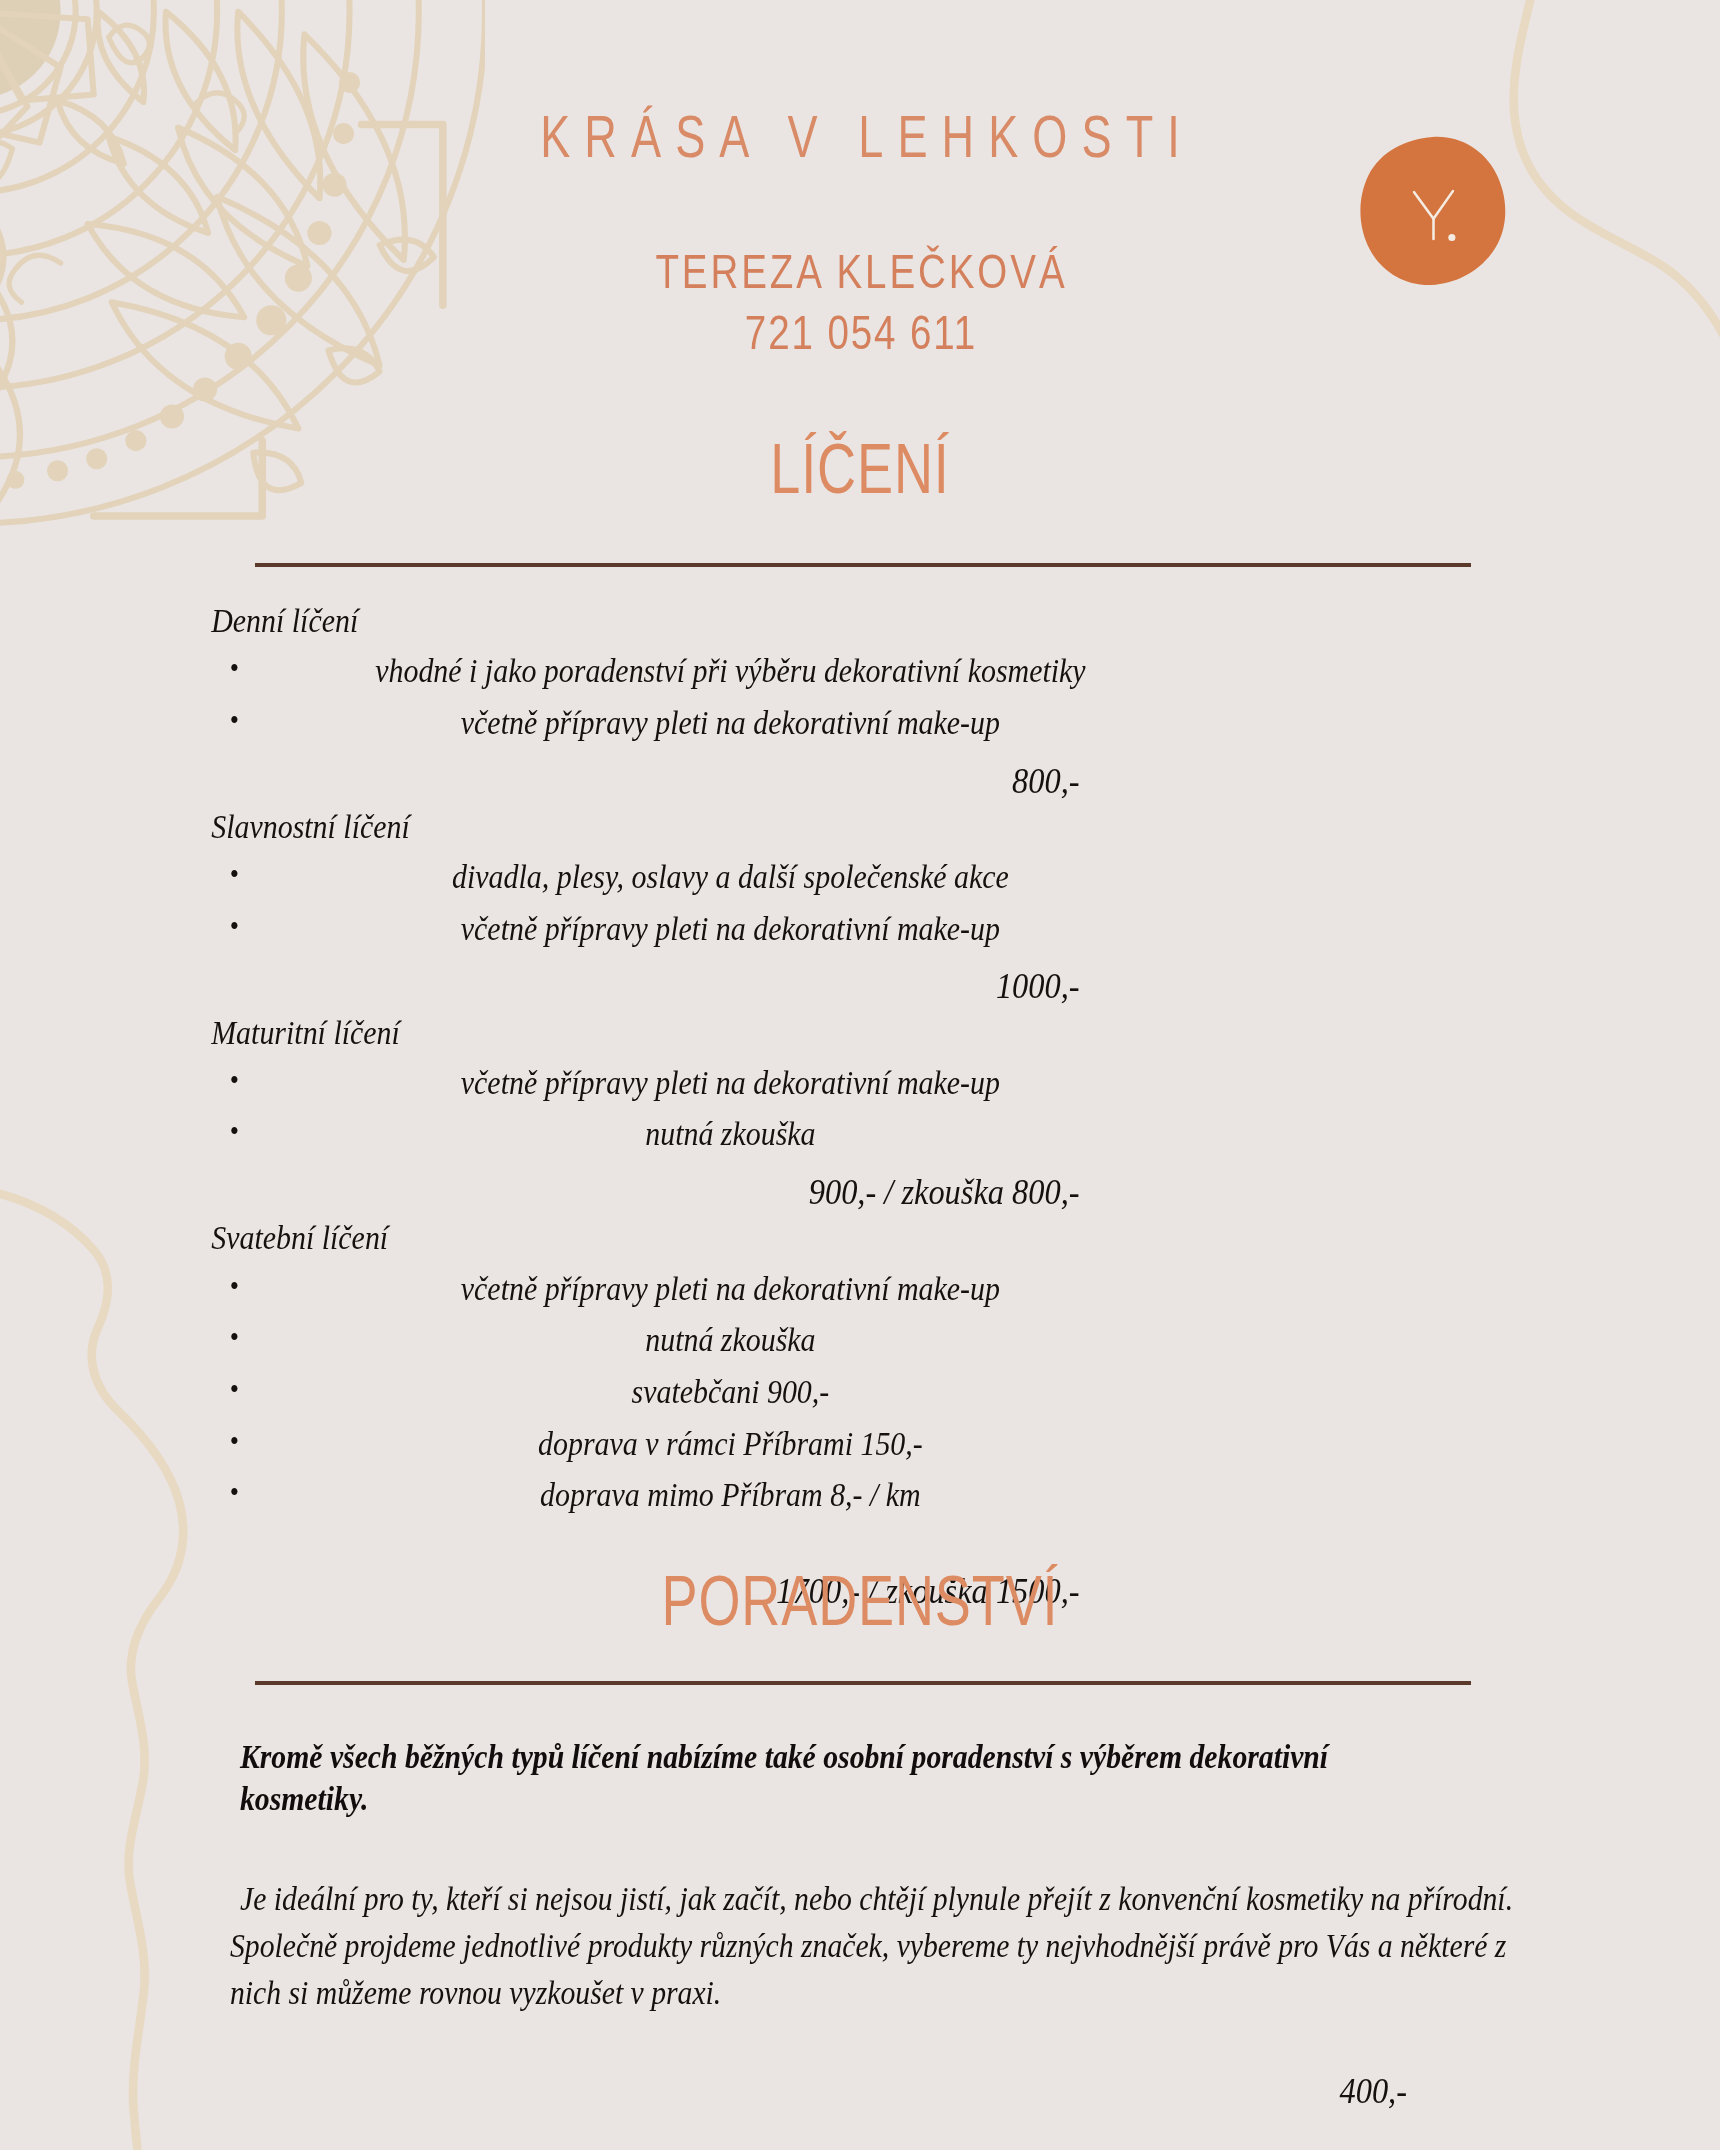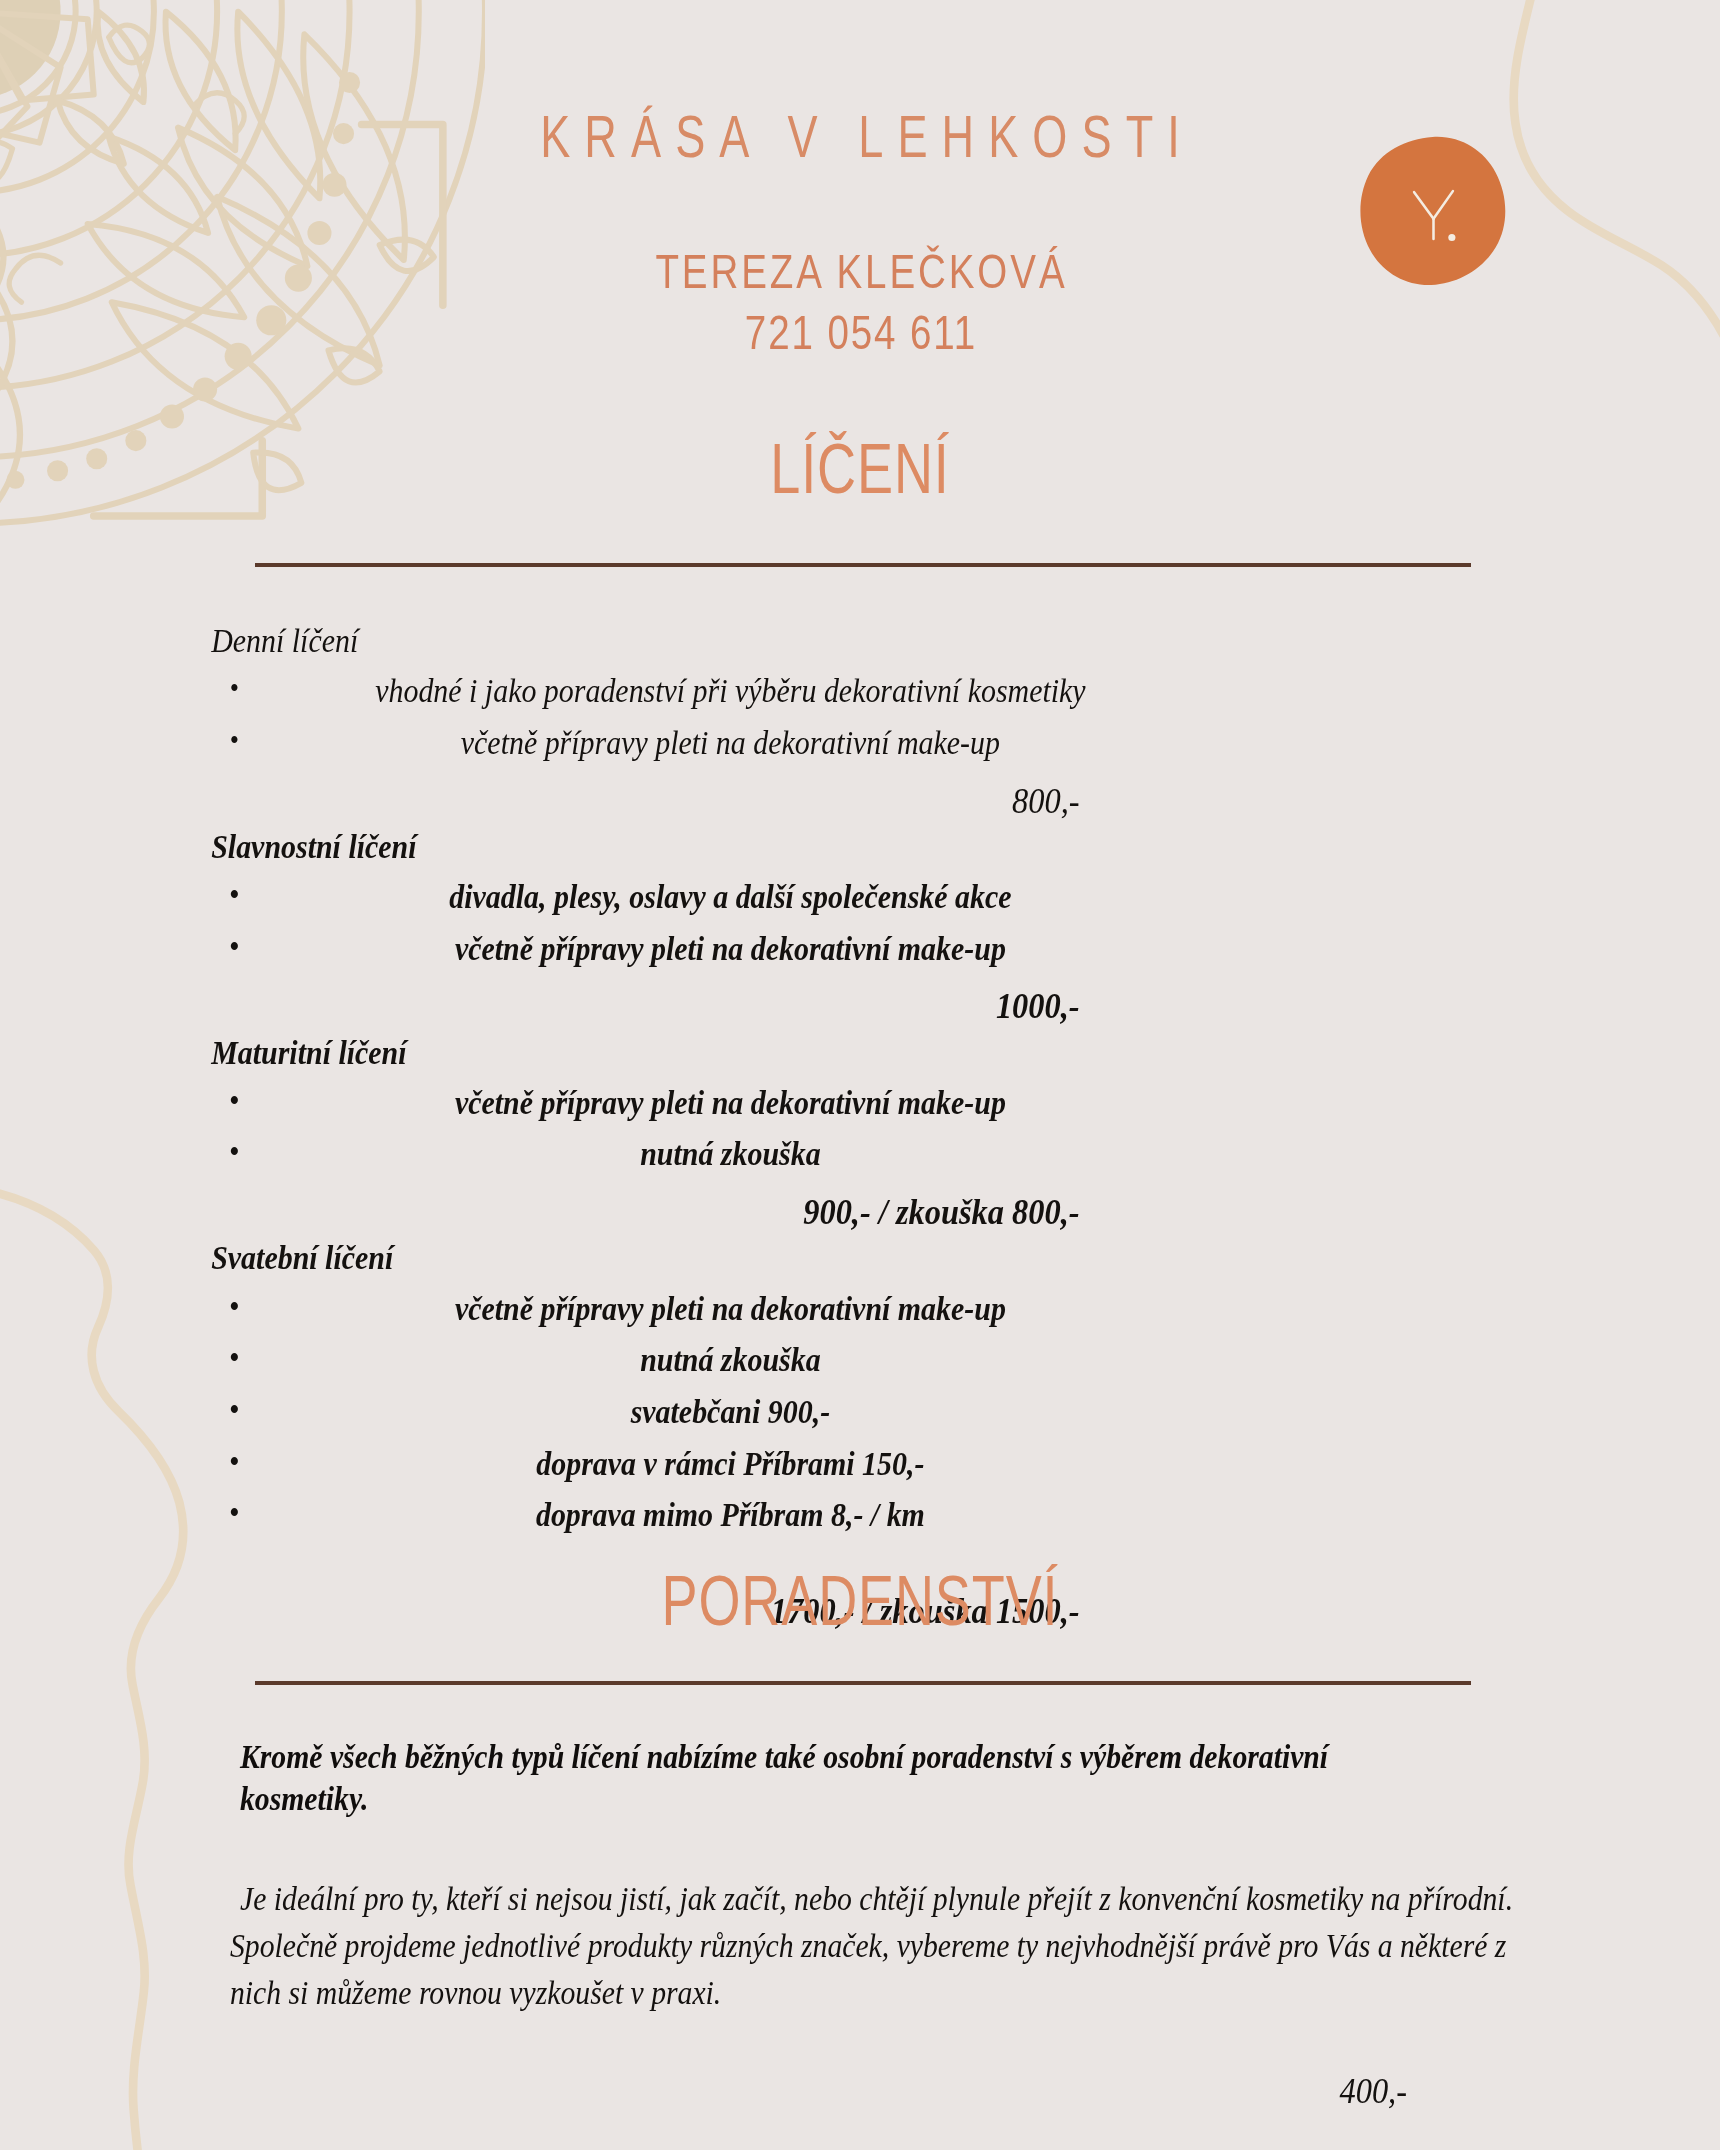--- a/index.html
+++ b/index.html
@@ -115,21 +115,20 @@
   }
   #rule-1 { top: 563px; }
   #rule-2 { top: 1681px; }
 
   
   .services {
     position: absolute;
     top: 604px;
     left: 0;
     width: 1364px;
-    margin-top: 20px;
   }
 
   .svc { position: relative; }
 
   .svc-name {
     font-family: "Liberation Serif", "DejaVu Serif", serif;
     font-style: italic;
     font-size: 34px;
     color: #14110f;
     padding-left: 240px;
@@ -173,21 +172,21 @@
     font-family: "Liberation Serif", "DejaVu Serif", serif;
     font-style: italic;
     font-size: 36px;
     color: #14110f;
     margin-top: 11.2px;
     transform: scaleX(0.9);
     transform-origin: right center;
     white-space: nowrap;
   }
 
-  .svc + .svc { margin-top: 8.2px; font-weight: bold; }
+  .svc + .svc { margin-top: 8.2px; }
 
   #svc-svatebni .svc-price { margin-top: 49px; padding-right: 316px; }
 
   
   #consult-lead {
     position: absolute;
     top: 1736px;
     left: 240px;
     width: 1325px;
     font-family: "Liberation Serif", "DejaVu Serif", serif;

